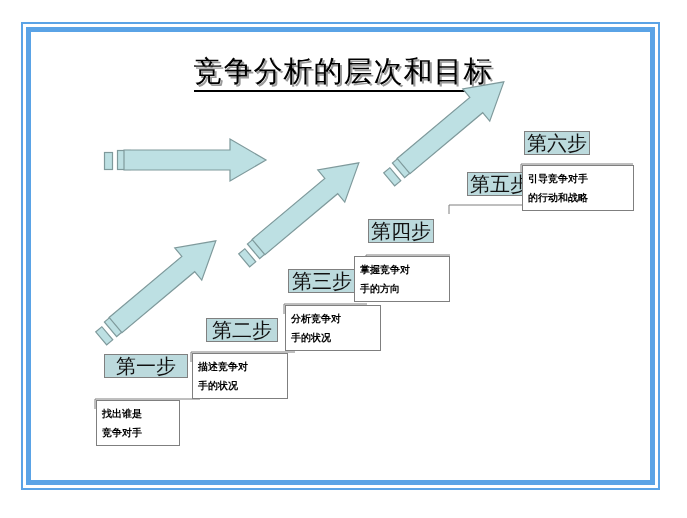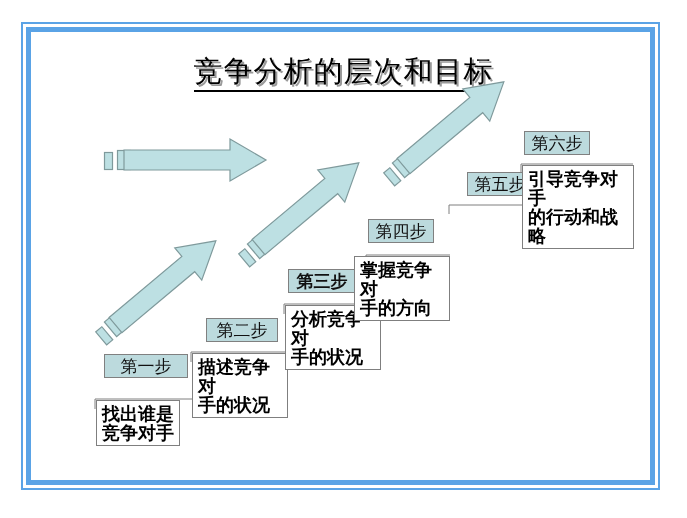--- a/index.html
+++ b/index.html
@@ -78,37 +78,37 @@
     pointer-events: none;
   }
 
   
   .step-chip {
     position: absolute;
     background: #bcdadd;
     border: 1px solid #808080;
     box-sizing: border-box;
     font-family: "DejaVu Serif", "Liberation Serif", serif;
-    font-size: 17px;
+    font-size: 20px;
     color: #111111;
     text-align: center;
     line-height: 22px;
     height: 24px;
     white-space: nowrap;
   }
 
   
   .desc-box {
     position: absolute;
     background: #ffffff;
     border: 1px solid #7f7f7f;
     box-sizing: border-box;
     font-family: "DejaVu Serif", "Liberation Serif", serif;
     font-weight: bold;
-    font-size: 18px;
+    font-size: 10px;
     color: #000000;
     line-height: 19px;
     padding: 3px 4px 3px 5px;
     white-space: pre-line;
   }
 </style>
 </head>
 <body>
 
 <div id="slide">
@@ -160,21 +160,21 @@
   </svg>
 
   <div class="step-chip" style="left:104px; top:354px; width:84px;">第一步</div>
   <div class="desc-box" style="left:96px; top:400px; width:84px;">找出谁是
 竞争对手</div>
 
   <div class="step-chip" style="left:206px; top:318px; width:72px;">第二步</div>
   <div class="desc-box" style="left:192px; top:353px; width:96px;">描述竞争对
 手的状况</div>
 
-  <div class="step-chip" style="left:288px; top:269px; width:68px;font-weight:bold;">第三步</div>
+  <div class="step-chip" style="left:288px; top:269px; width:68px;">第三步</div>
   <div class="desc-box" style="left:285px; top:305px; width:96px;">分析竞争对
 手的状况</div>
 
   <div class="step-chip" style="left:368px; top:219px; width:66px;">第四步</div>
   <div class="desc-box" style="left:354px; top:256px; width:96px;">掌握竞争对
 手的方向</div>
 
   <div class="step-chip" style="left:443px; top:172px; width:66px;margin-left:24px;">第五步</div>
 
   <div class="step-chip" style="left:524px; top:131px; width:66px;">第六步</div>

